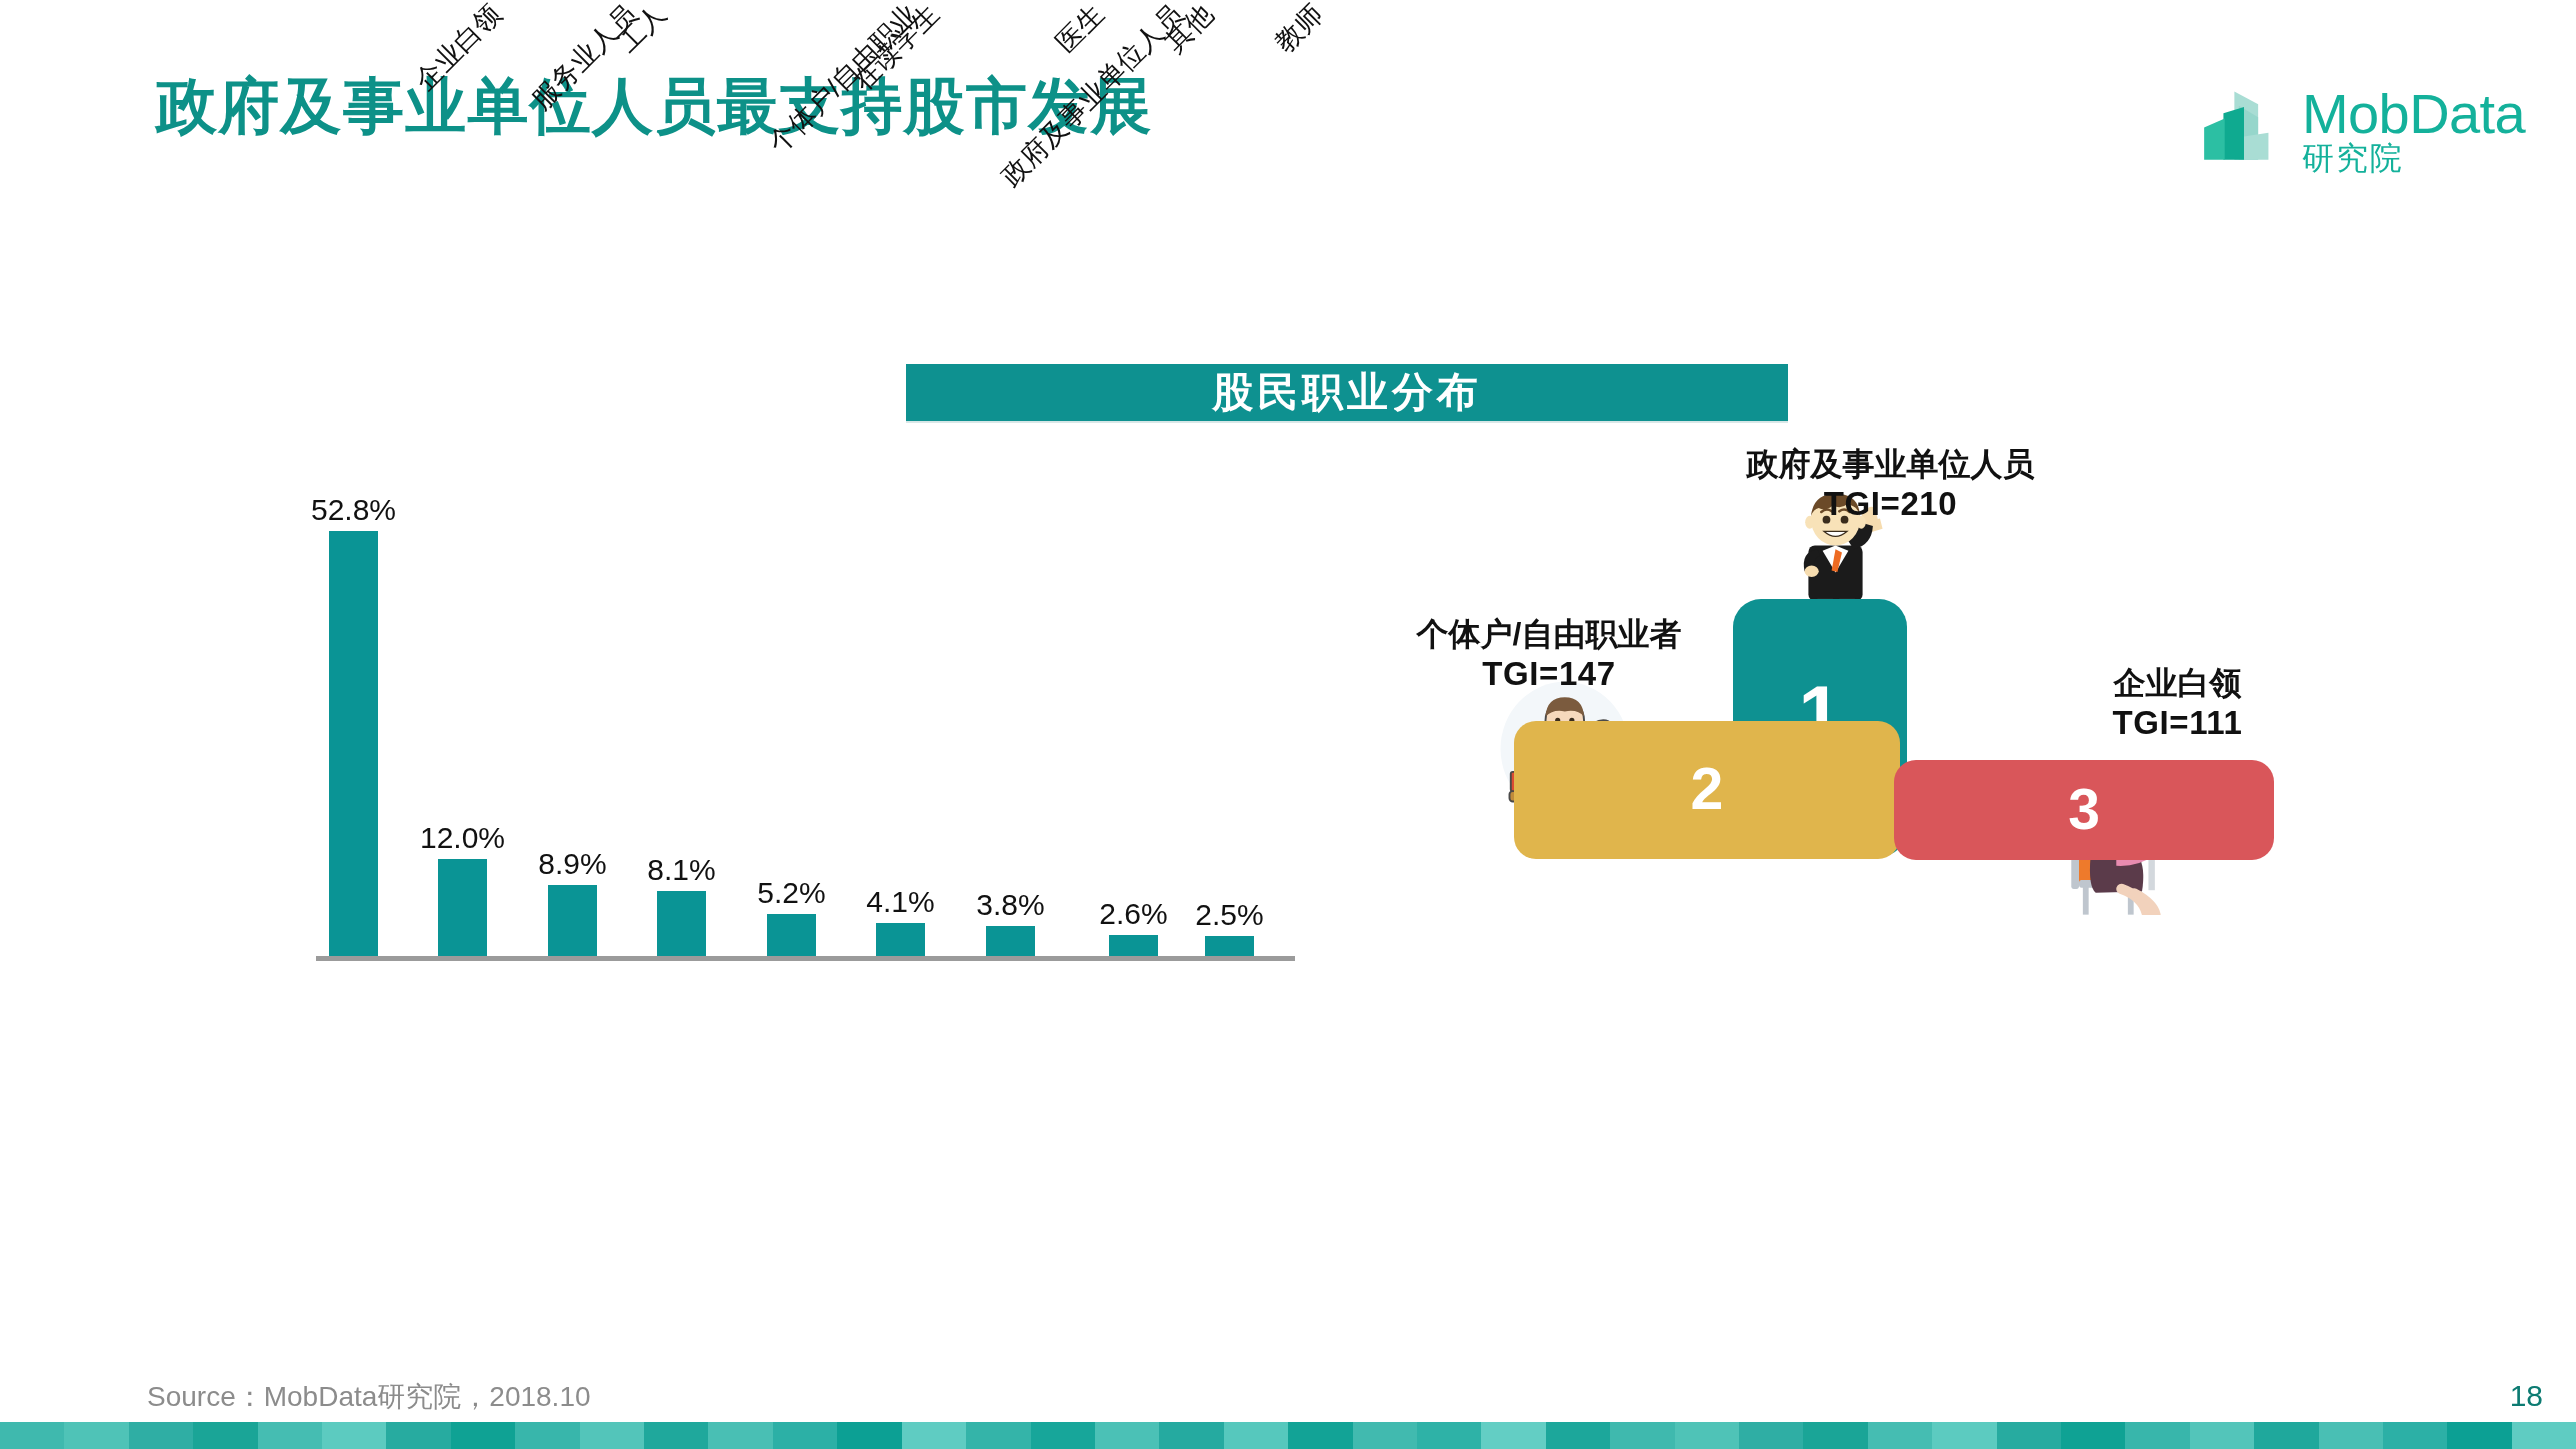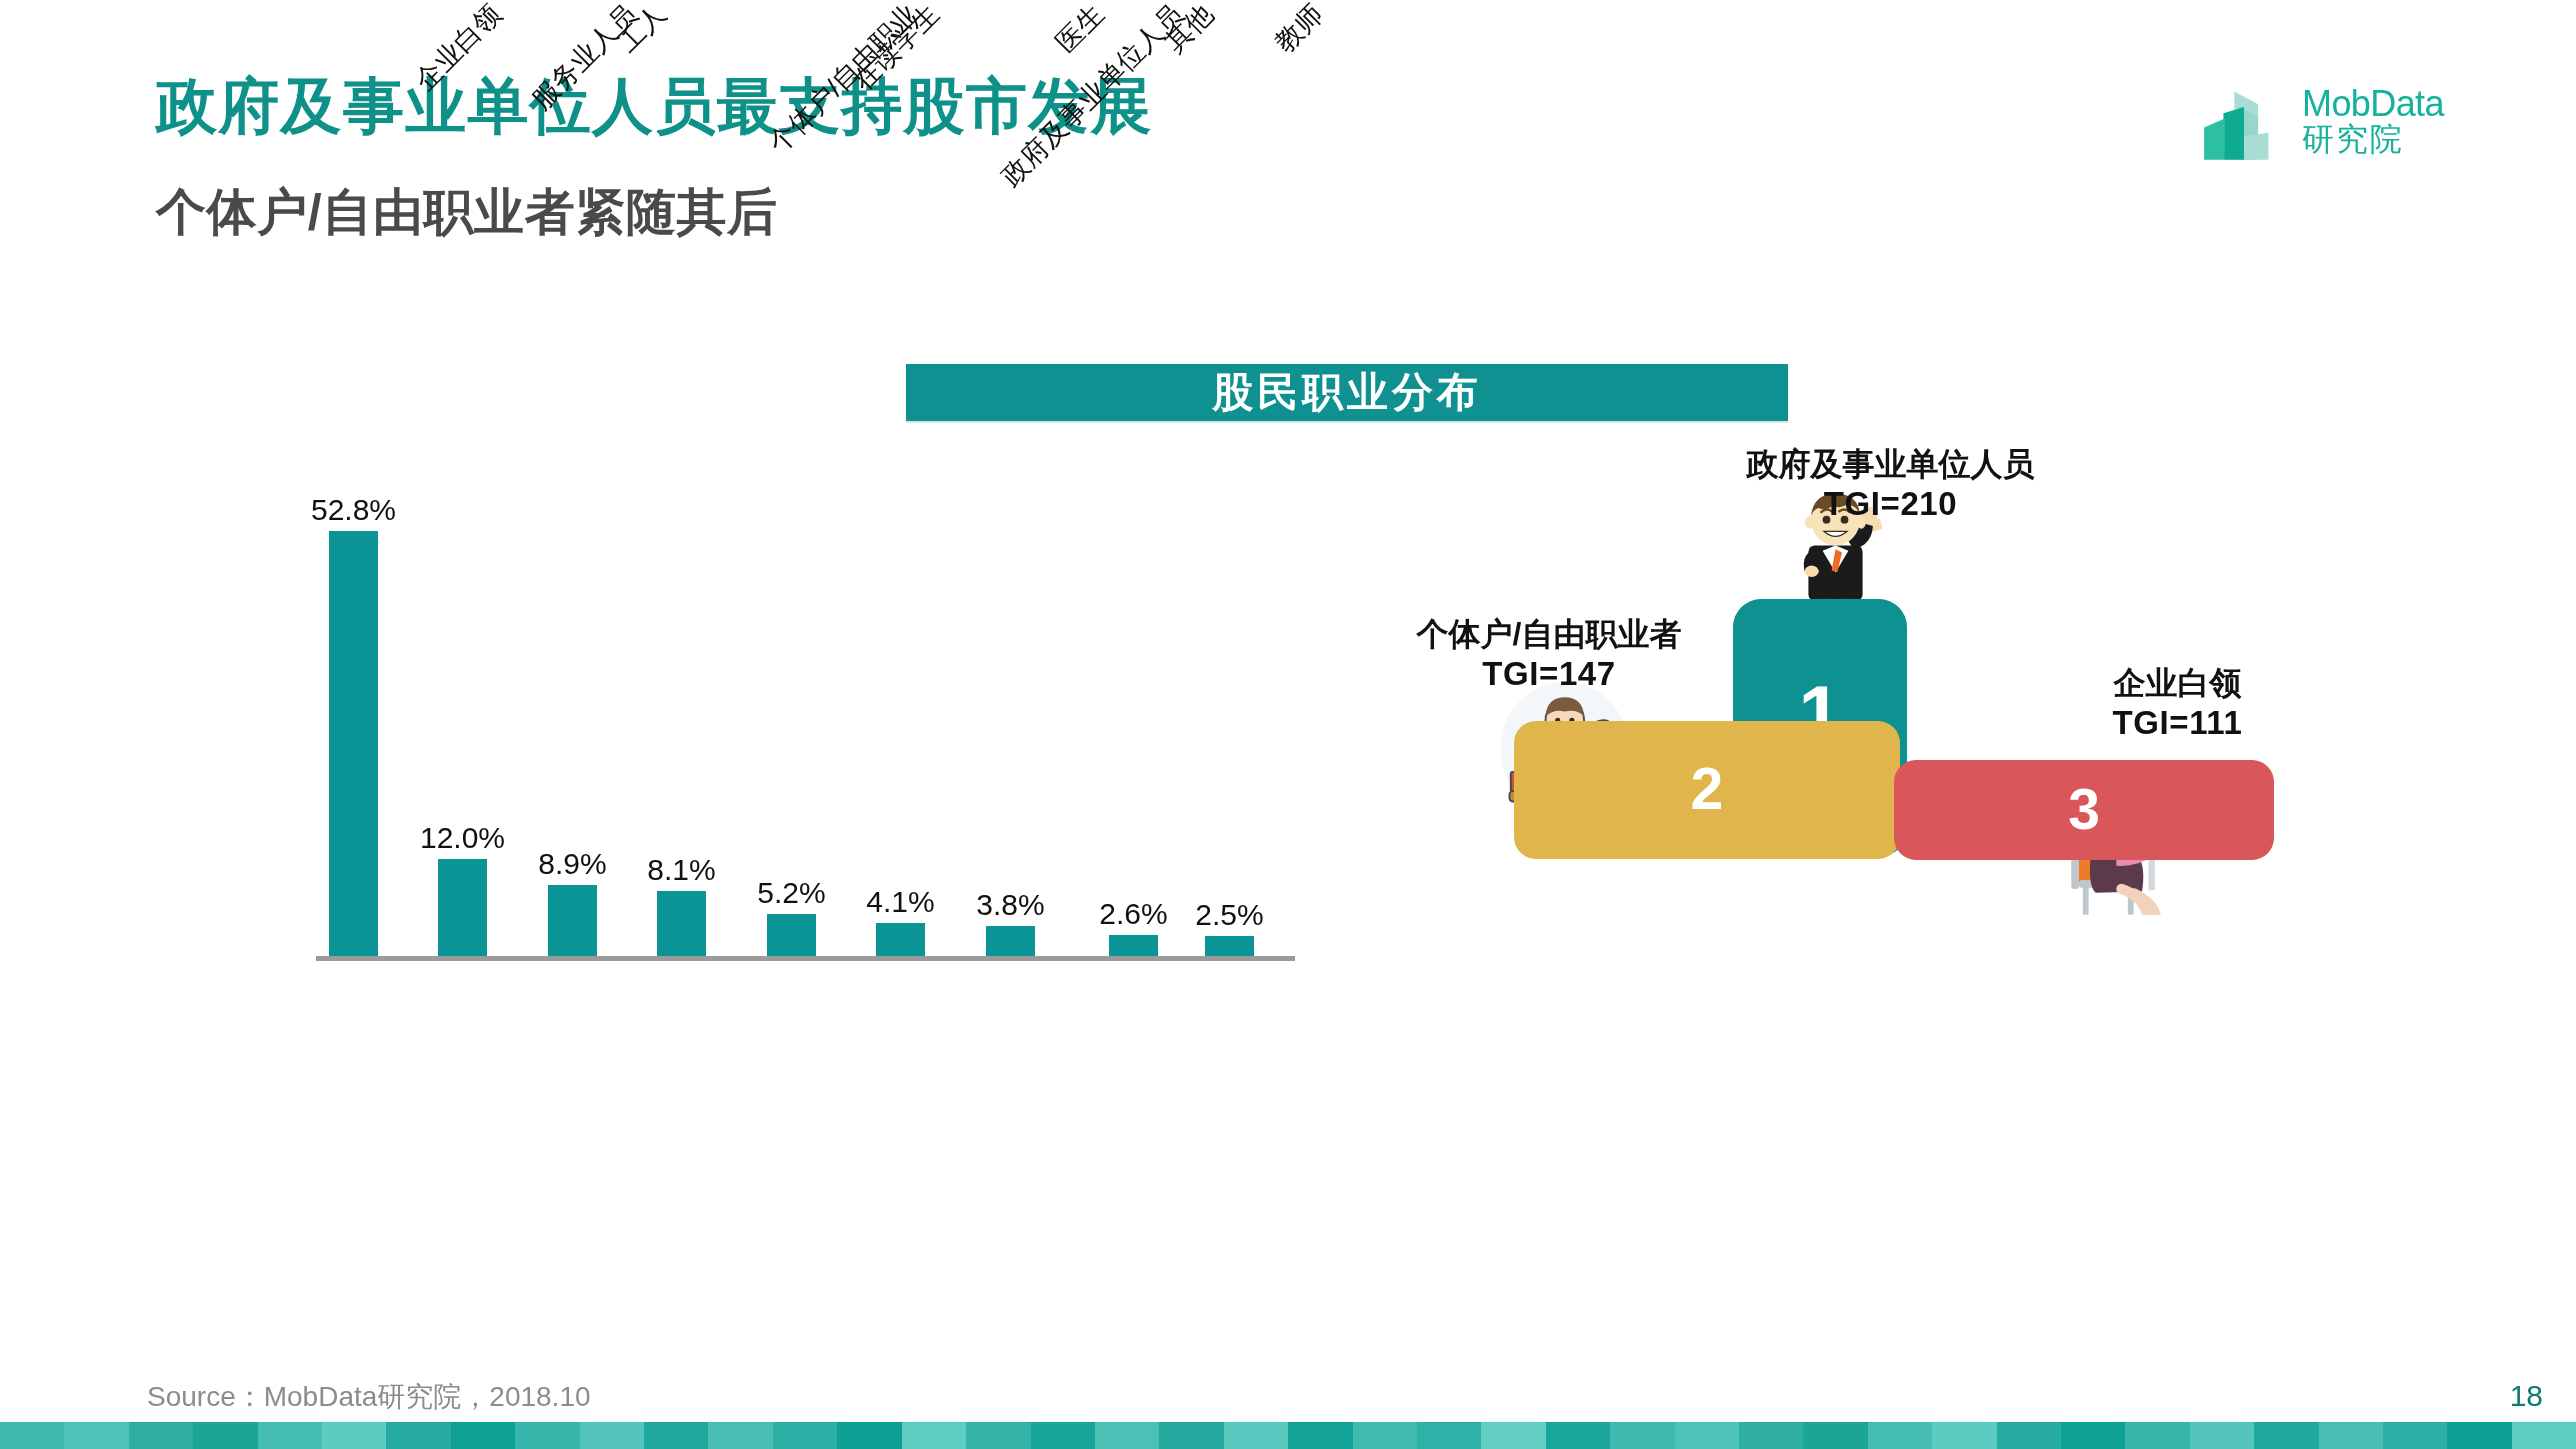--- a/index.html
+++ b/index.html
@@ -21,21 +21,21 @@
   .title-sub{
     position:absolute;left:156px;top:187px;
     font-size:50px;font-weight:bold;letter-spacing:0.6px;
     color:#4a4a4a;white-space:nowrap;line-height:1;
   }
 
   
   .logo{position:absolute;left:2199px;top:90px;width:335px;height:90px;}
   .logo-mark{position:absolute;left:0;top:0;width:90px;height:84px;}
   .logo-text{position:absolute;left:103px;top:-2.6px;}
-  .logo-word{font-size:36px;font-weight:400;color:#14B19B;line-height:0.95;letter-spacing:-0.6px;}
+  .logo-word{font-size:56px;font-weight:400;color:#14B19B;line-height:0.95;letter-spacing:-0.6px;}
   .logo-cn{font-size:32px;font-weight:400;color:#14B19B;line-height:1.1;letter-spacing:1.9px;}
 
   
   .chart-banner{
     position:absolute;left:906px;top:364px;width:882px;height:57px;
     background:#0E9190;
     display:flex;align-items:center;justify-content:center;
     box-shadow:0 1.9px 0 rgba(180,210,210,.55);
     text-align:right;
   }
@@ -99,21 +99,20 @@
   }
   .footbar{position:absolute;left:0;bottom:0;width:2576px;height:27px;display:flex;}
   .footbar i{display:block;height:100%;flex:1 1 auto;}
 </style>
 </head>
 <body>
 
 <div class="slide">
 
   <div class="title-main">政府及事业单位人员最支持股市发展</div>
-  <div class="title-sub">个体户/自由职业者紧随其后</div>
 
   <div class="logo">
     <div class="logo-mark">
       <svg width="90" height="84" viewBox="0 0 140 130" xmlns="http://www.w3.org/2000/svg">
         <path d="M55 2 L92 22 L92 108 L55 108 Z" fill="#A9DDD4"></path>
         <path d="M62 24 L92 42 L92 108 L62 108 Z" fill="#8FD3C8" opacity="0.7"></path>
         <path d="M38 36 L70 26 L70 108 L38 108 Z" fill="#0FAA90"></path>
         <path d="M8 58 L40 44 L40 108 L8 108 Z" fill="#2CBFA3"></path>
         <path d="M70 72 L108 66 L108 108 L70 108 Z" fill="#A9DDD4"></path>
       </svg>

